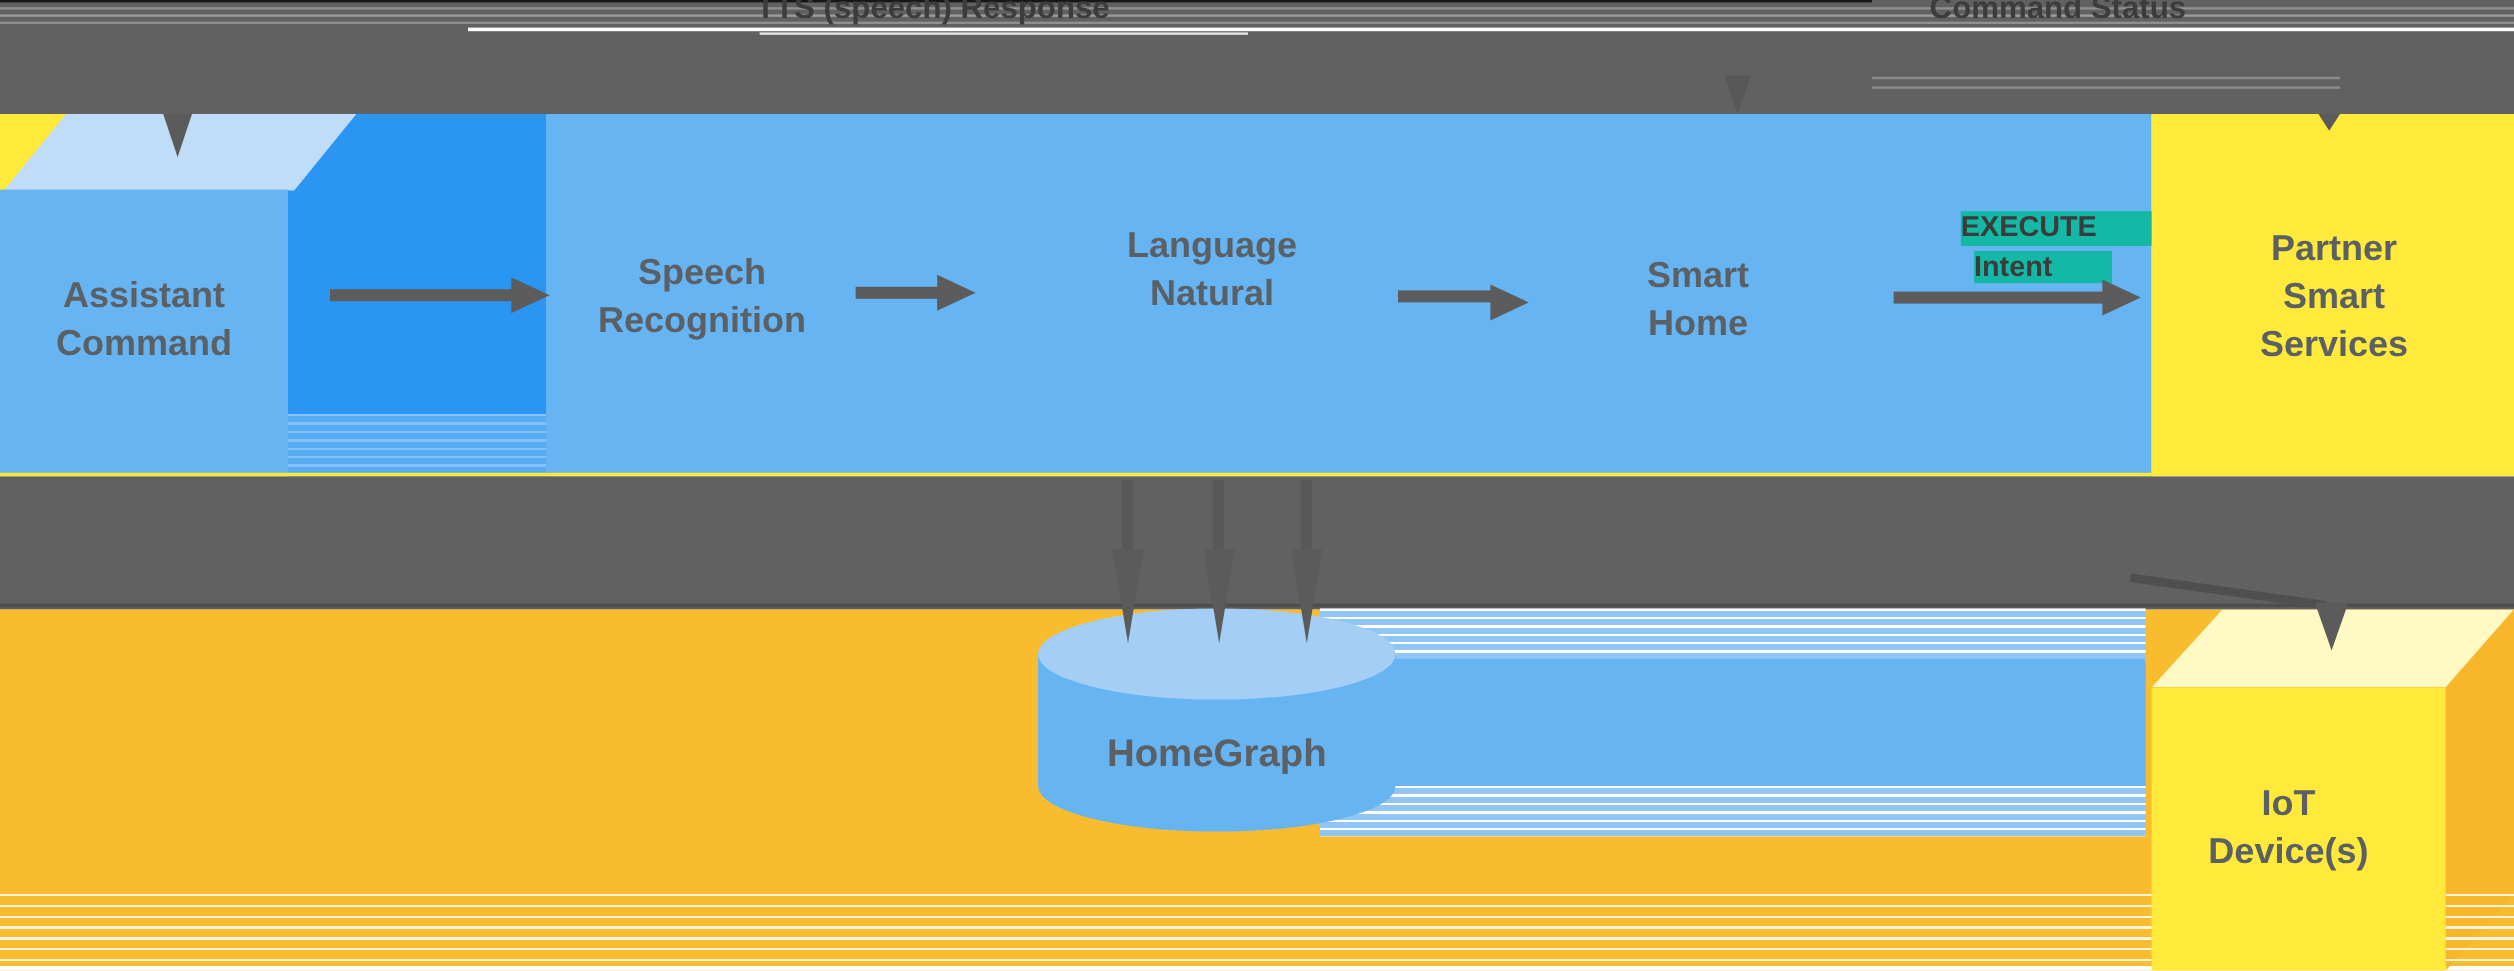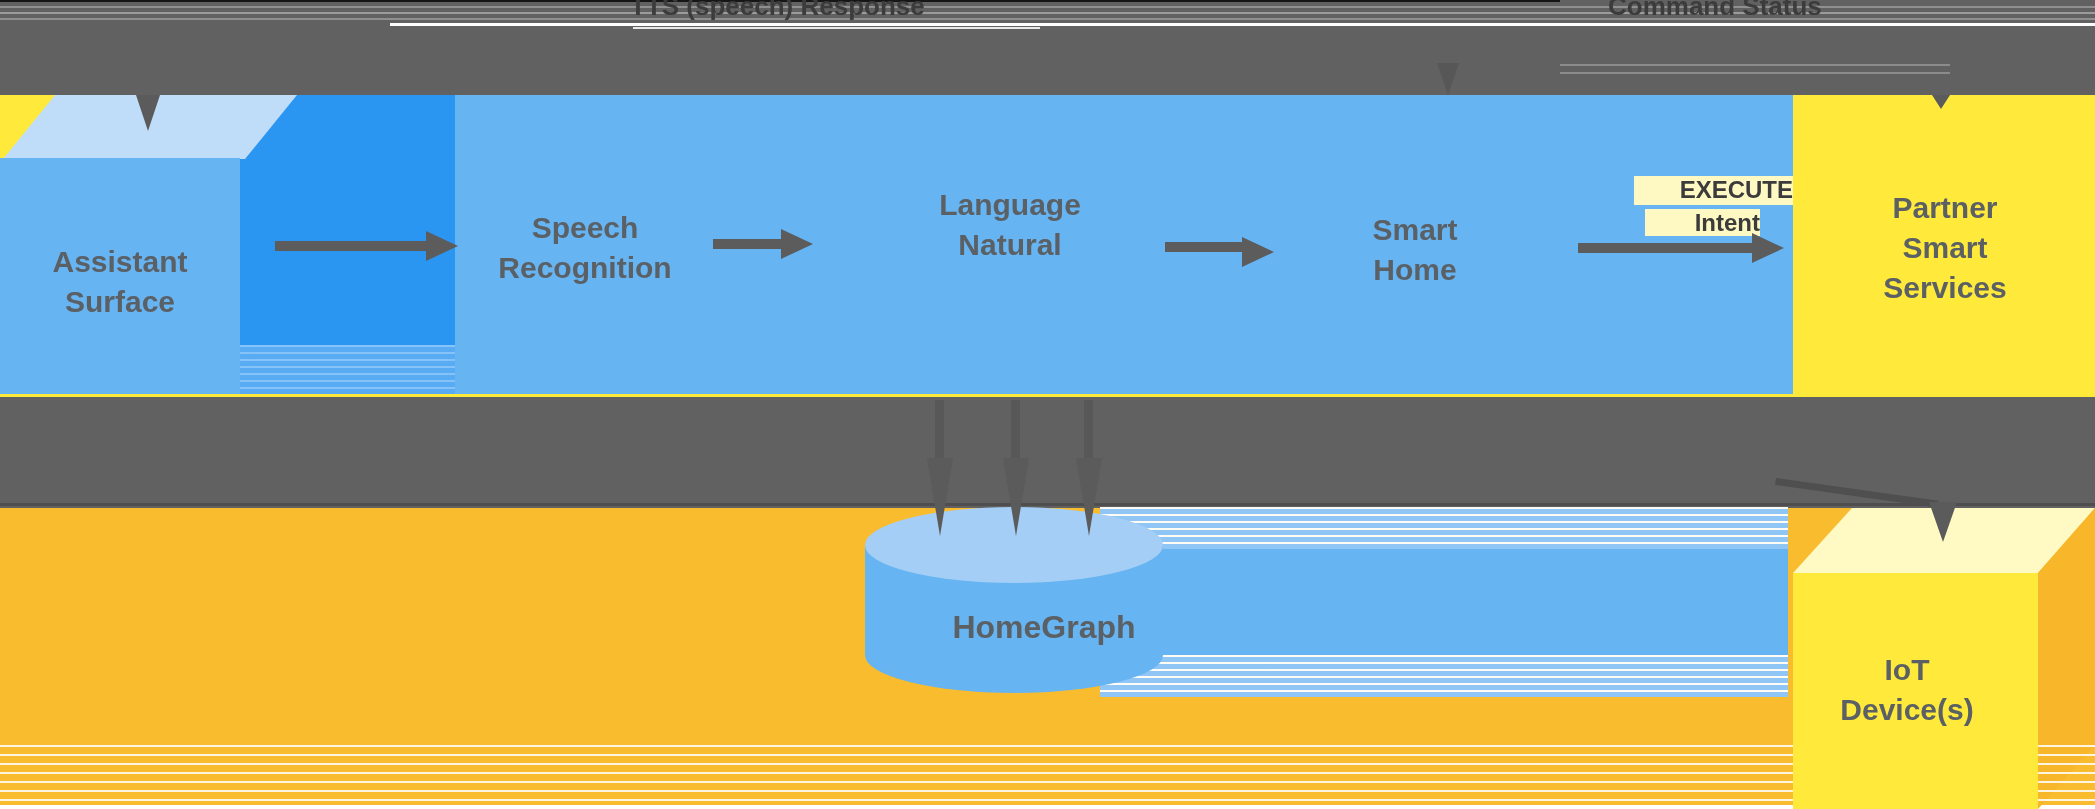--- a/index.html
+++ b/index.html
@@ -20,22 +20,22 @@
               border-bottom:15px solid transparent;border-left:32px solid var(--arrow_gray);}
   .head-down{position:absolute;width:0;height:0;border-left:13px solid transparent;
              border-right:13px solid transparent;border-top:78px solid #5b5b5b;}
   .notch{position:absolute;width:0;height:0;border-left:12px solid transparent;
          border-right:12px solid transparent;border-top:36px solid #5b5b5b;}
   
   .stripes-blue{background:repeating-linear-gradient(to bottom,
       rgba(255,255,255,.95) 0 2px, #8fc6f6 2px 7px);}
   .stripes-bottom{background:repeating-linear-gradient(to bottom,
       rgba(255,255,255,.85) 0 2px, transparent 2px 9px);}
-  .gray-bar{background:#fef9c3;color:#3b3b3b;font-weight:bold;font-size:24px;
-            text-align:right;line-height:28px;}
+  .gray-bar{background:#14b8a6;color:#3b3b3b;font-weight:bold;font-size:24px;
+            text-align:left;line-height:28px;}
 </style>
 </head>
 <body>
 
 <div class="canvas">
 
   <div class="abs top-band"></div>
   <div class="hline" style="top:0;height:2px;background:#161616;width:1560px;"></div>
   <div class="hline" style="top:6px;height:2px;background:#8f8f8f;"></div>
   <div class="hline" style="top:12px;height:2px;background:#9b9b9b;"></div>
@@ -57,23 +57,23 @@
 
   <div class="abs" style="left:455px;top:95px;width:1338px;height:302px;background:var(--panel_blue);"></div>
 
   <div class="abs" style="left:1793px;top:95px;width:302px;height:302px;background:var(--bright_yellow);"></div>
   <div class="notch" style="left:1932px;top:95px;border-top-width:14px;border-left-width:9px;border-right-width:9px;"></div>
 
   <div class="abs" style="left:3px;top:95px;width:294px;height:64px;background:var(--cube_blue_top);clip-path:polygon(52px 0,294px 0,242px 64px,0 64px);"></div>
   <div class="abs" style="left:0;top:158px;width:240px;height:237px;background:var(--panel_blue);"></div>
   <div class="notch" style="left:136px;top:95px;"></div>
 
-  <div class="abs node-label" style="left:10px;top:242px;width:220px;">
+  <div class="abs node-label" style="left:10px;top:227px;width:220px;">
     <span>Assistant</span>
-    <span>Surface</span>
+    <span>Command</span>
   </div>
 
   <div class="abs node-label" style="left:455px;top:208px;width:260px;">
     <span>Speech</span>
     <span>Recognition</span>
   </div>
 
   <div class="abs node-label" style="left:870px;top:185px;width:280px;">
     <span>Language</span>
     <span>Natural</span>
@@ -119,21 +119,21 @@
   <div class="abs" style="left:0;top:805px;width:2095px;height:4px;background:#ffffff;"></div>
 
   <div class="abs stripes-blue" style="left:1100px;top:507px;width:688px;height:44px;"></div>
   <div class="abs" style="left:1100px;top:549px;width:688px;height:106px;background:var(--panel_blue);"></div>
   <div class="abs stripes-blue" style="left:1100px;top:655px;width:688px;height:42px;"></div>
 
   <div class="abs" style="left:865px;top:507px;width:298px;height:186px;">
     <div class="abs" style="left:0;top:110px;width:298px;height:76px;border-radius:50%;background:var(--panel_blue);"></div>
     <div class="abs" style="left:0;top:38px;width:298px;height:110px;background:var(--panel_blue);"></div>
     <div class="abs" style="left:0;top:0;width:298px;height:76px;border-radius:50%;background:var(--cylinder_top);"></div>
-    <div class="abs node-label" style="left:0;top:100px;width:298px;font-size:32px;padding-left:30px;">HomeGraph</div>
+    <div class="abs node-label" style="left:0;top:100px;width:298px;font-size:32px;">HomeGraph</div>
   </div>
 
   <div>
     <div class="shaft" style="left:935px;top:400px;width:9px;height:62px;background:#585858;"></div>
     <div class="shaft" style="left:1011px;top:400px;width:9px;height:62px;background:#585858;"></div>
     <div class="shaft" style="left:1084px;top:400px;width:9px;height:62px;background:#585858;"></div>
     <div class="head-down" style="left:927px;top:458px;"></div>
     <div class="head-down" style="left:1003px;top:458px;"></div>
     <div class="head-down" style="left:1076px;top:458px;"></div>
   </div>

